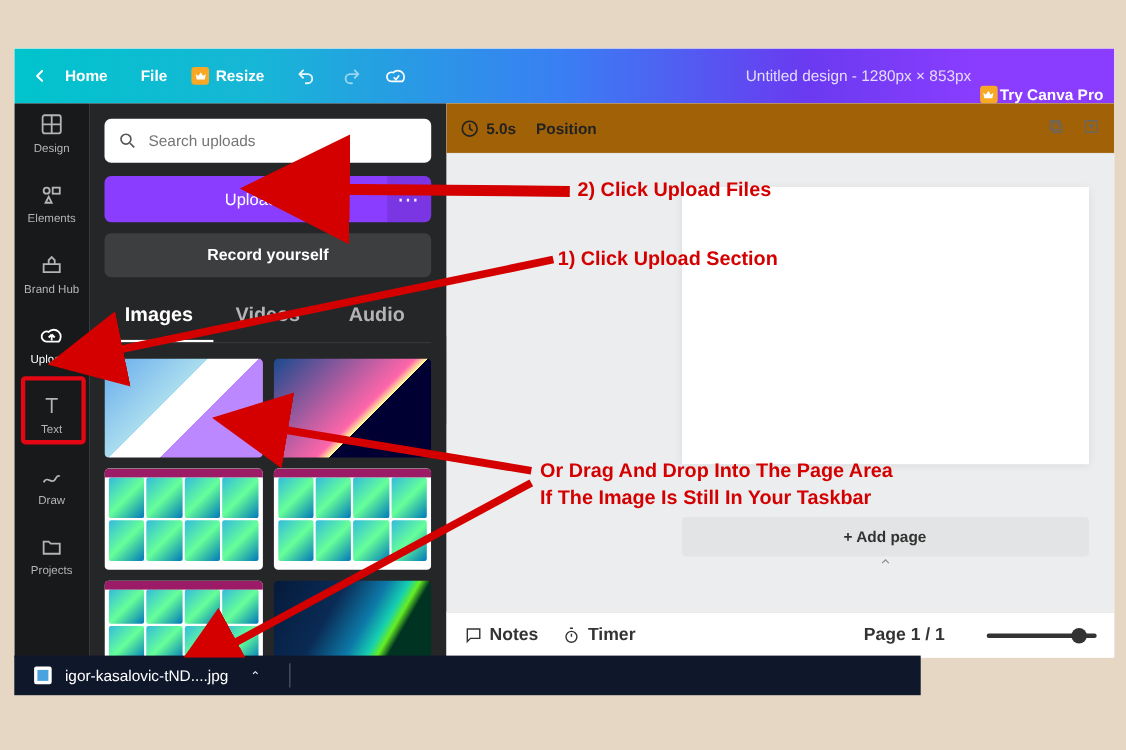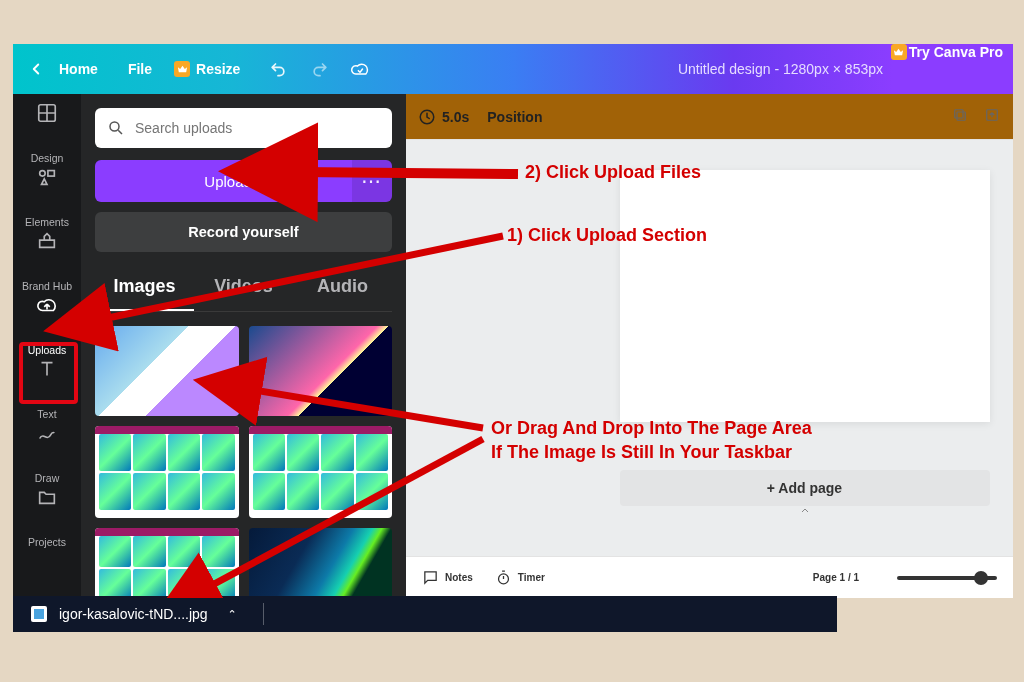--- a/index.html
+++ b/index.html
@@ -42,41 +42,41 @@
     display:inline-flex;align-items:center;justify-content:center;font-size:10px;
   }
   .topbar .ur-wrap { margin-left: 28px; display: flex; gap: 22px; opacity: .9;}
   .topbar .cloud { margin-left: 20px;}
   .topbar .title {
     position: absolute; right: 130px; top: 50%; transform: translateY(-50%);
     color: #e5dcff; font-weight: 500;
   }
   .topbar .trypro {
     position: absolute; right: 0; top: 0; bottom:0;
-    display: flex; align-items: flex-start; gap:2px;
+    display: flex; align-items: flex-end; gap:2px;
     padding: 0 10px;
     color:#fff; font-weight: 700;
   }
   .topbar svg { display: block; }
 
   .main { display:flex; height: calc(100% - 50px); position:relative; }
 
   
   .navbar {
     width: 68px;
     background: #18191b;
     display:flex;
     flex-direction:column;
     align-items:center;
     padding-top:8px;
     gap:2px;
   }
   .nav-item {
     width: 60px; height: 62px;
-    display:flex;flex-direction:column;align-items:center;justify-content:space-between;
+    display:flex;flex-direction:column;align-items:center;justify-content:flex-start;
     color:#b4b4b7;
     font-size:10.5px;
     font-weight:500;
     gap:5px;
     border-radius:6px;
     cursor:pointer;
   }
   .nav-item svg { width:22px; height:22px; stroke:#b4b4b7; fill:none; stroke-width:1.8;}
   .nav-item.active { color:#fff; }
   .nav-item.active svg { stroke:#fff;}
@@ -172,21 +172,21 @@
   .add-page {
     position:absolute; left:50%; transform:translateX(calc(-50% + 95px));
     bottom:50px; width:370px;
     background:#e3e4e5; padding:10px 0; text-align:center;
     color:#333; font-weight:600; border-radius:4px; font-size:14px;
   }
   .caret-wrap { position:absolute; left:50%; transform:translateX(calc(-50% + 95px)); bottom:36px; color:#888;}
   .footer {
     height:42px; background:#fff; border-top:1px solid #e3e3e3;
     display:flex;align-items:center;padding:0 16px;gap:22px;
-    font-size:10px;color:#333;font-weight:600;
+    font-size:16px;color:#333;font-weight:600;
   }
   .footer .f-item { display:flex;align-items:center;gap:6px;}
   .footer svg { width:17px;height:17px; stroke:#333; stroke-width:1.8; fill:none;}
   .footer .page-info { margin-left:auto; }
   .slider-wrap { display:flex;align-items:center;gap:8px; margin-left:16px;}
   .slider {
     width:100px;height:4px;background:#333;border-radius:2px;position:relative;
   }
   .slider .knob{
     position:absolute;right:16px;top:50%;transform:translate(50%,-50%);

